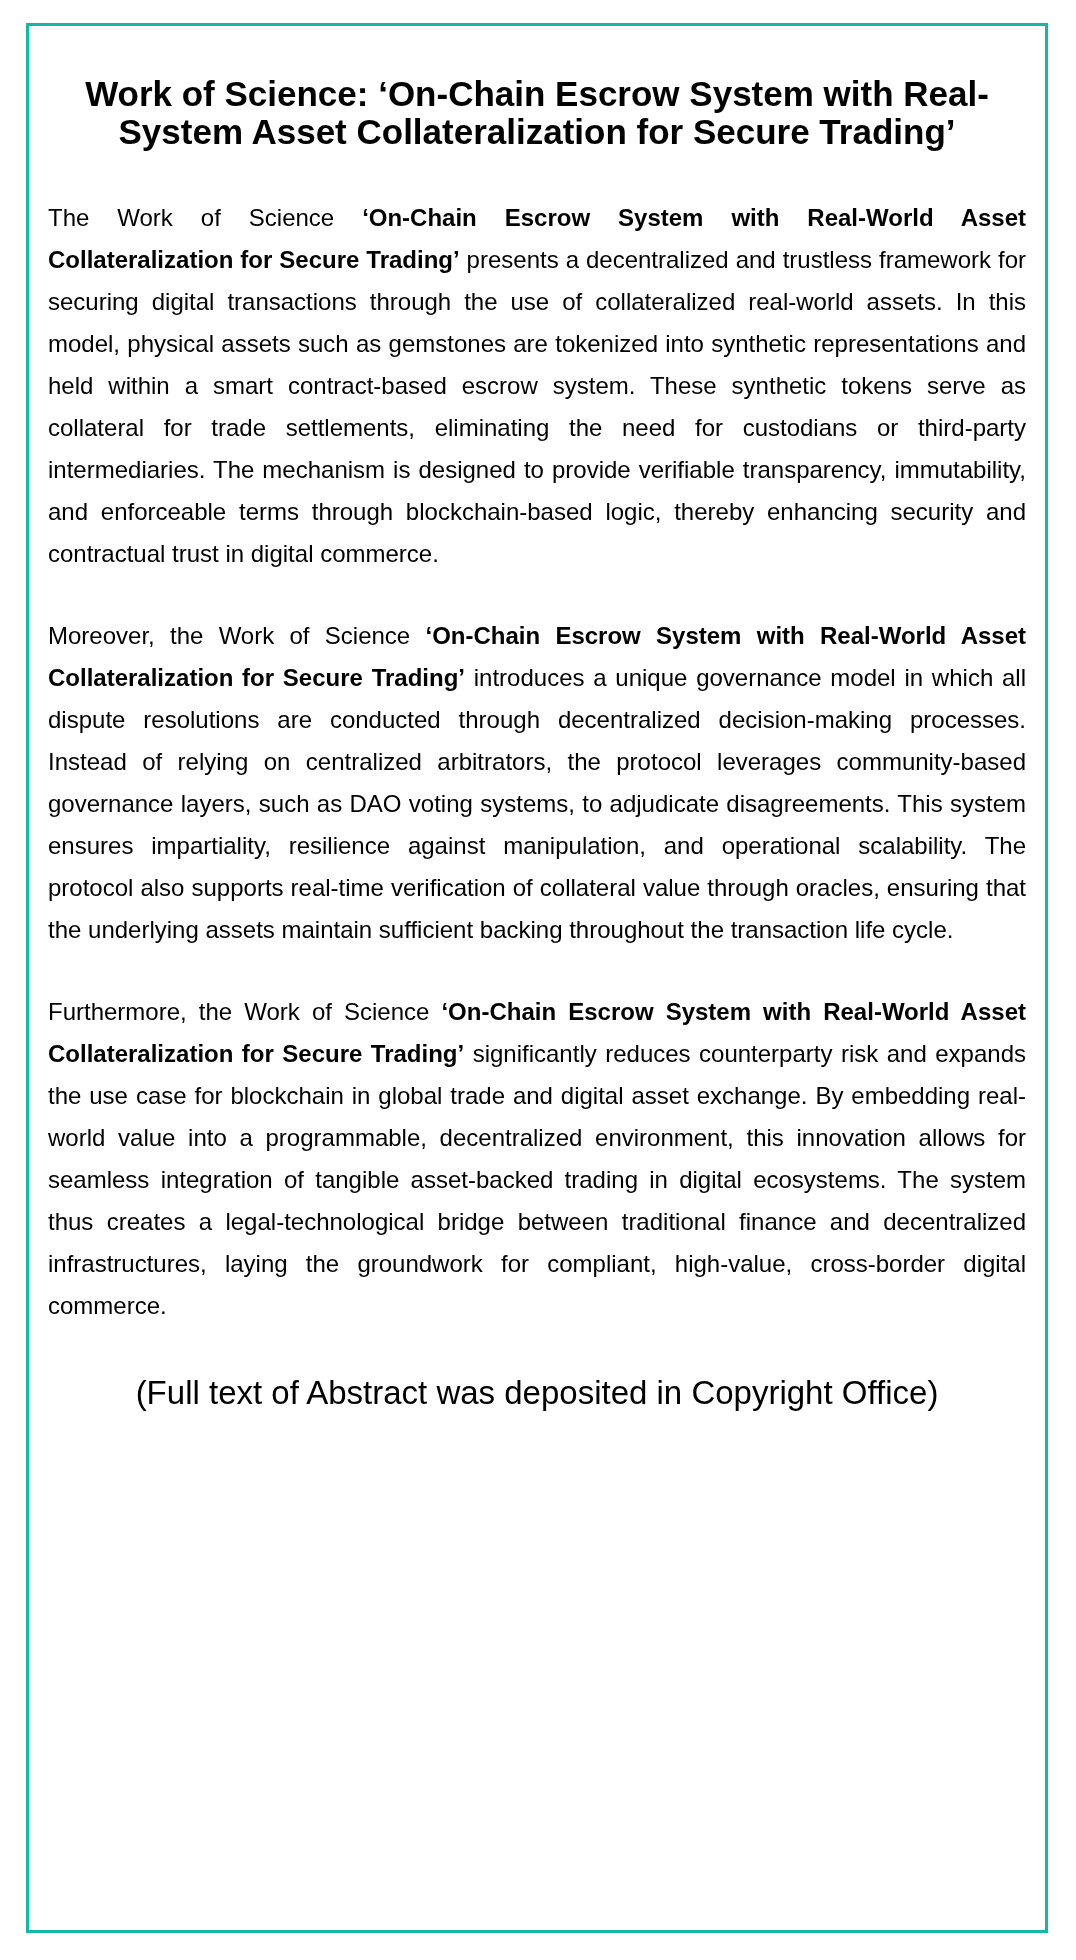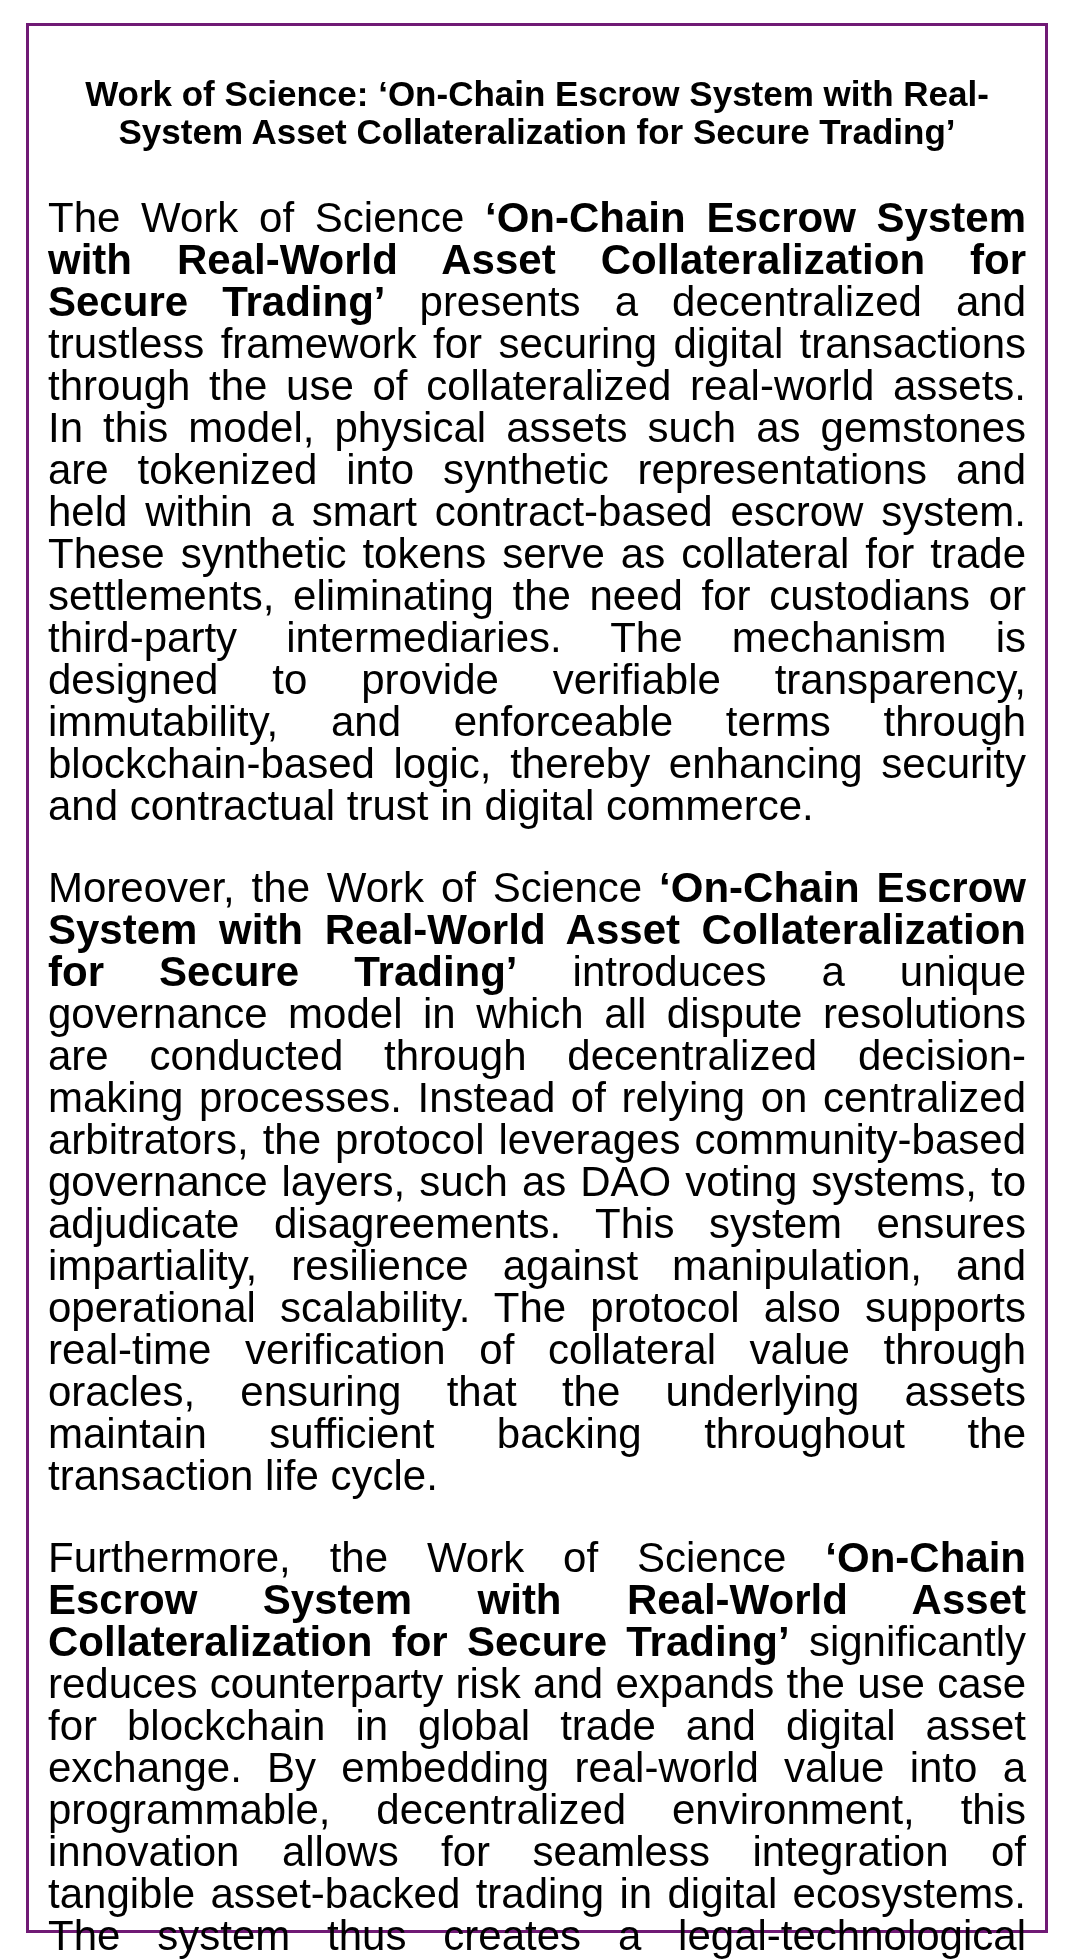--- a/index.html
+++ b/index.html
@@ -11,36 +11,36 @@
     color: #000000;
     font-family: "Liberation Sans", "DejaVu Sans", sans-serif;
     position: relative;
   }
   .frame {
     position: absolute;
     left: 26px;
     top: 23px;
     width: 1022px;
     height: 1910px;
-    border: 3px solid #701a75;
+    border: 3px solid #14b8a6;
     padding: 49px 19px 0 19px;
     background: #ffffff;
   }
   .doc-title {
     margin: 0 0 46px 0;
     font-size: 35px;
     line-height: 38px;
     font-weight: bold;
     text-align: center;
     color: #000000;
   }
   .doc-title .title-line { display: block; }
   .para {
     margin: 0 0 40px 0;
-    font-size: 42px;
+    font-size: 24px;
     line-height: 42px;
     text-align: justify;
     text-justify: inter-word;
     color: #000000;
   }
   .para .work-title-bold { font-weight: bold; }
   .footer-note {
     margin: 45px 0 0 0;
     font-size: 33px;
     line-height: 42px;
@@ -57,14 +57,15 @@
       <span class="title-line">Work of Science: ‘On-Chain Escrow System with Real-</span>
       <span class="title-line">System Asset Collateralization for Secure Trading’</span>
     </h1>
 
   <p class="para"><span>The Work of Science </span><span class="work-title-bold">‘On-Chain Escrow System with Real-World Asset Collateralization for Secure Trading’</span><span> presents a decentralized and trustless framework for securing digital transactions through the use of collateralized real-world assets. In this model, physical assets such as gemstones are tokenized into synthetic representations and held within a smart contract-based escrow system. These synthetic tokens serve as collateral for trade settlements, eliminating the need for custodians or third-party intermediaries. The mechanism is designed to provide verifiable transparency, immutability, and enforceable terms through blockchain-based logic, thereby enhancing security and contractual trust in digital commerce.</span></p>
 
   <p class="para"><span>Moreover, the Work of Science </span><span class="work-title-bold">‘On-Chain Escrow System with Real-World Asset Collateralization for Secure Trading’</span><span> introduces a unique governance model in which all dispute resolutions are conducted through decentralized decision-making processes. Instead of relying on centralized arbitrators, the protocol leverages community-based governance layers, such as DAO voting systems, to adjudicate disagreements. This system ensures impartiality, resilience against manipulation, and operational scalability. The protocol also supports real-time verification of collateral value through oracles, ensuring that the underlying assets maintain sufficient backing throughout the transaction life cycle.</span></p>
 
   <p class="para"><span>Furthermore, the Work of Science </span><span class="work-title-bold">‘On-Chain Escrow System with Real-World Asset Collateralization for Secure Trading’</span><span> significantly reduces counterparty risk and expands the use case for blockchain in global trade and digital asset exchange. By embedding real-world value into a programmable, decentralized environment, this innovation allows for seamless integration of tangible asset-backed trading in digital ecosystems. The system thus creates a legal-technological bridge between traditional finance and decentralized infrastructures, laying the groundwork for compliant, high-value, cross-border digital commerce.</span></p>
 
+  <p class="footer-note">(Full text of Abstract was deposited in Copyright Office)</p>
 
 </div>
 
 </body></html>

